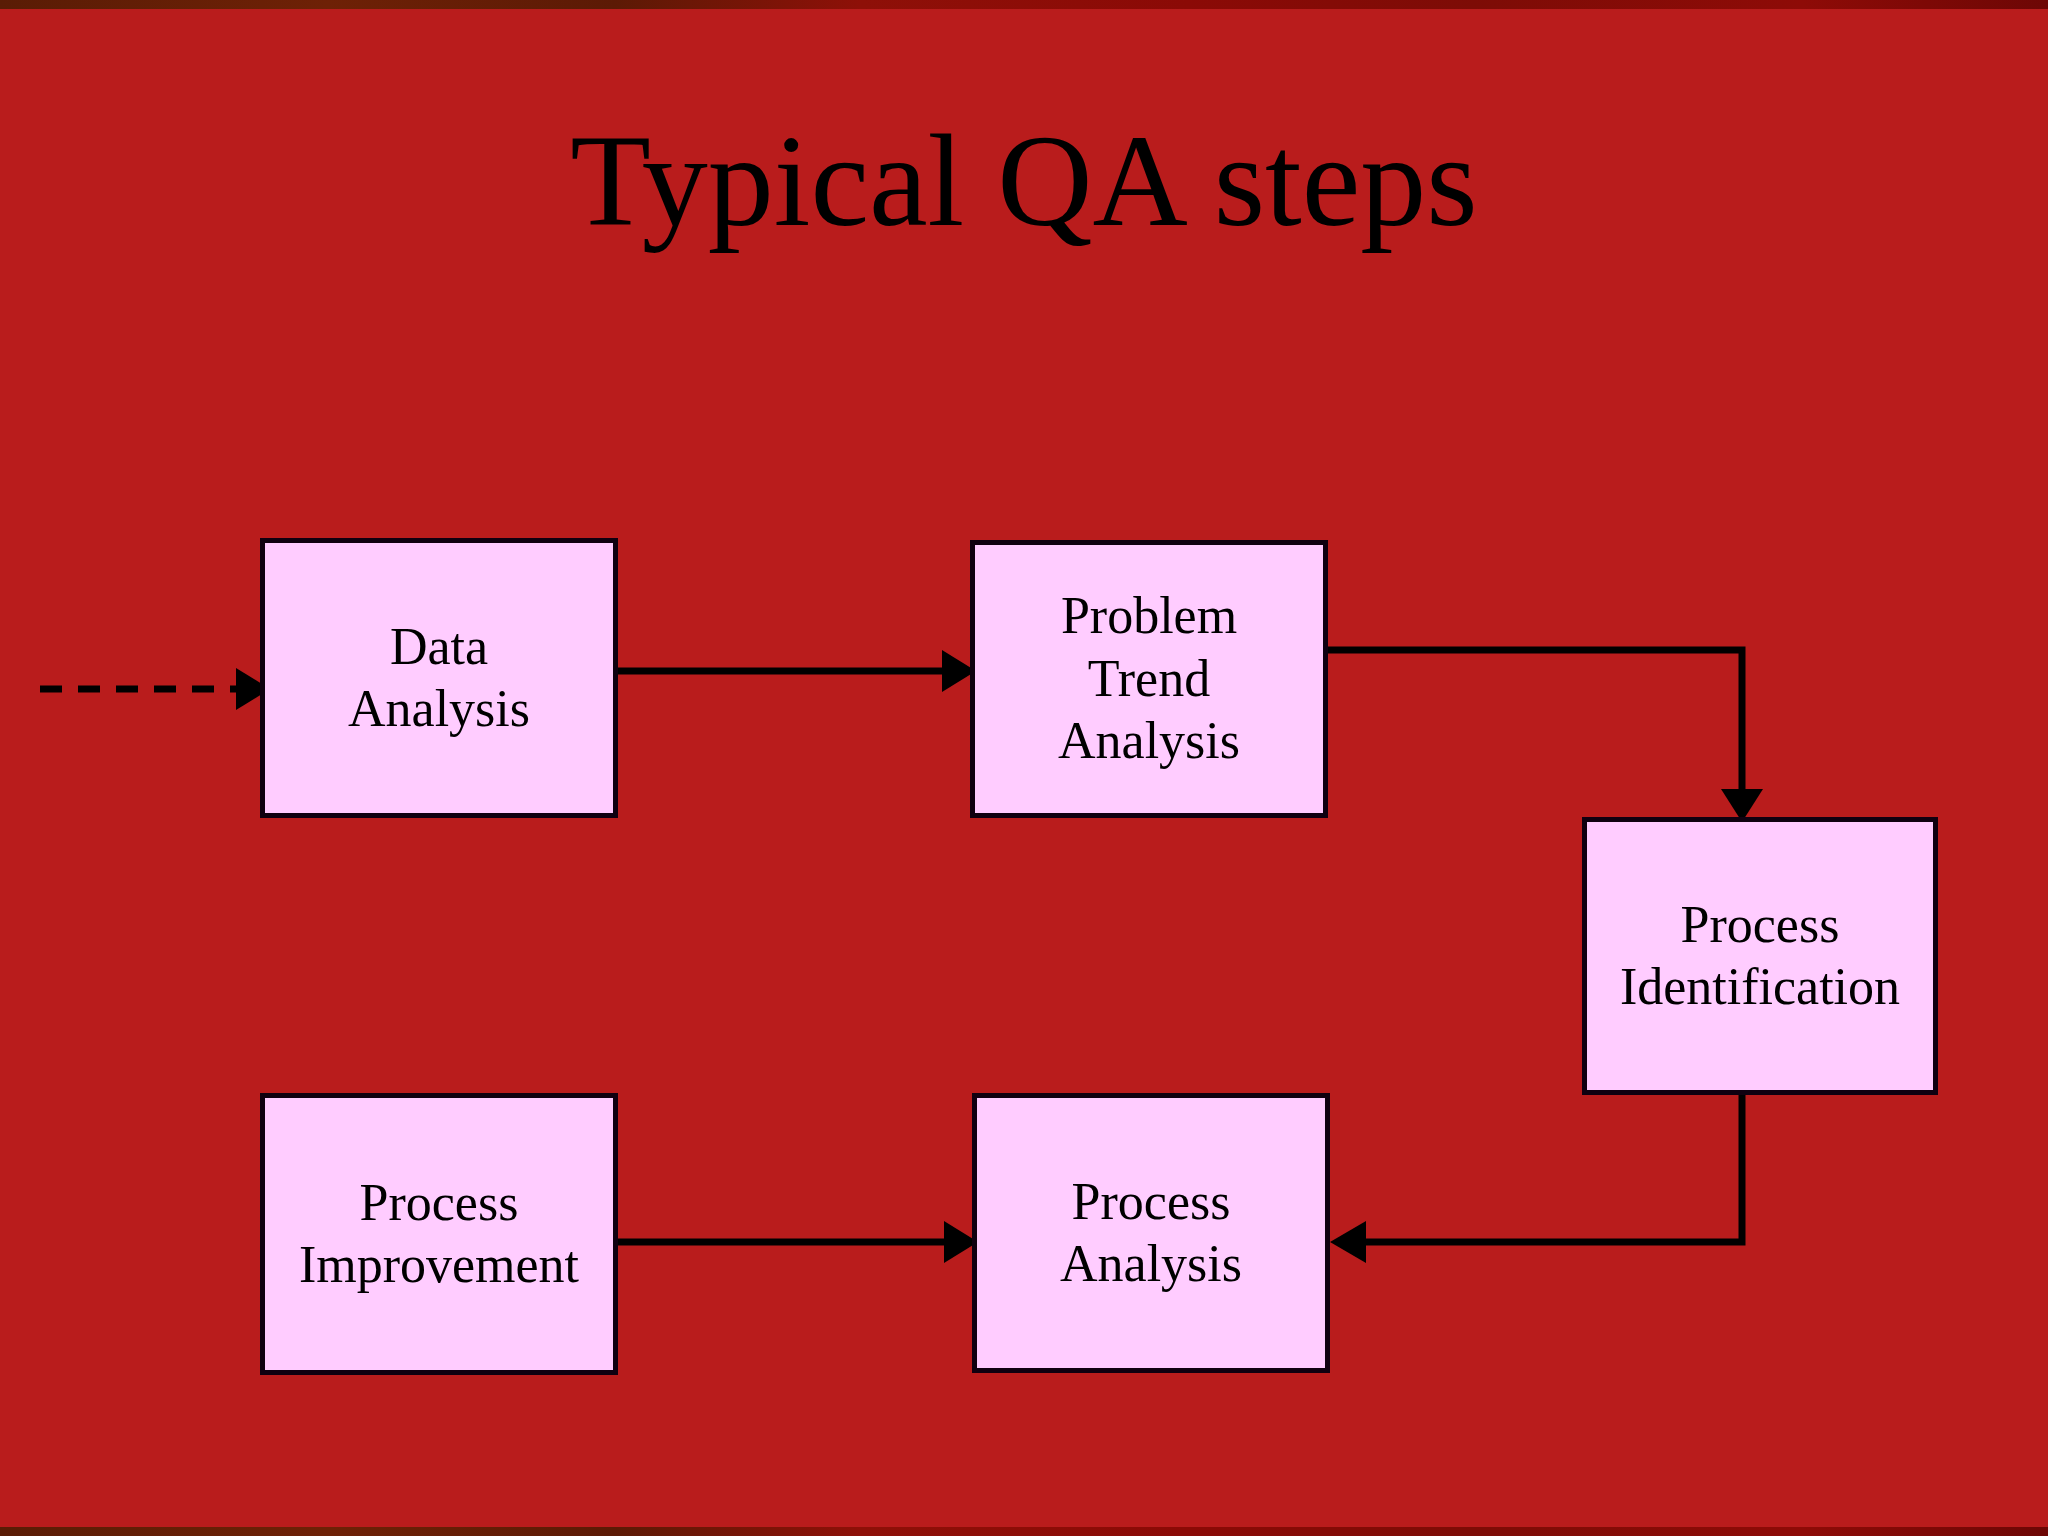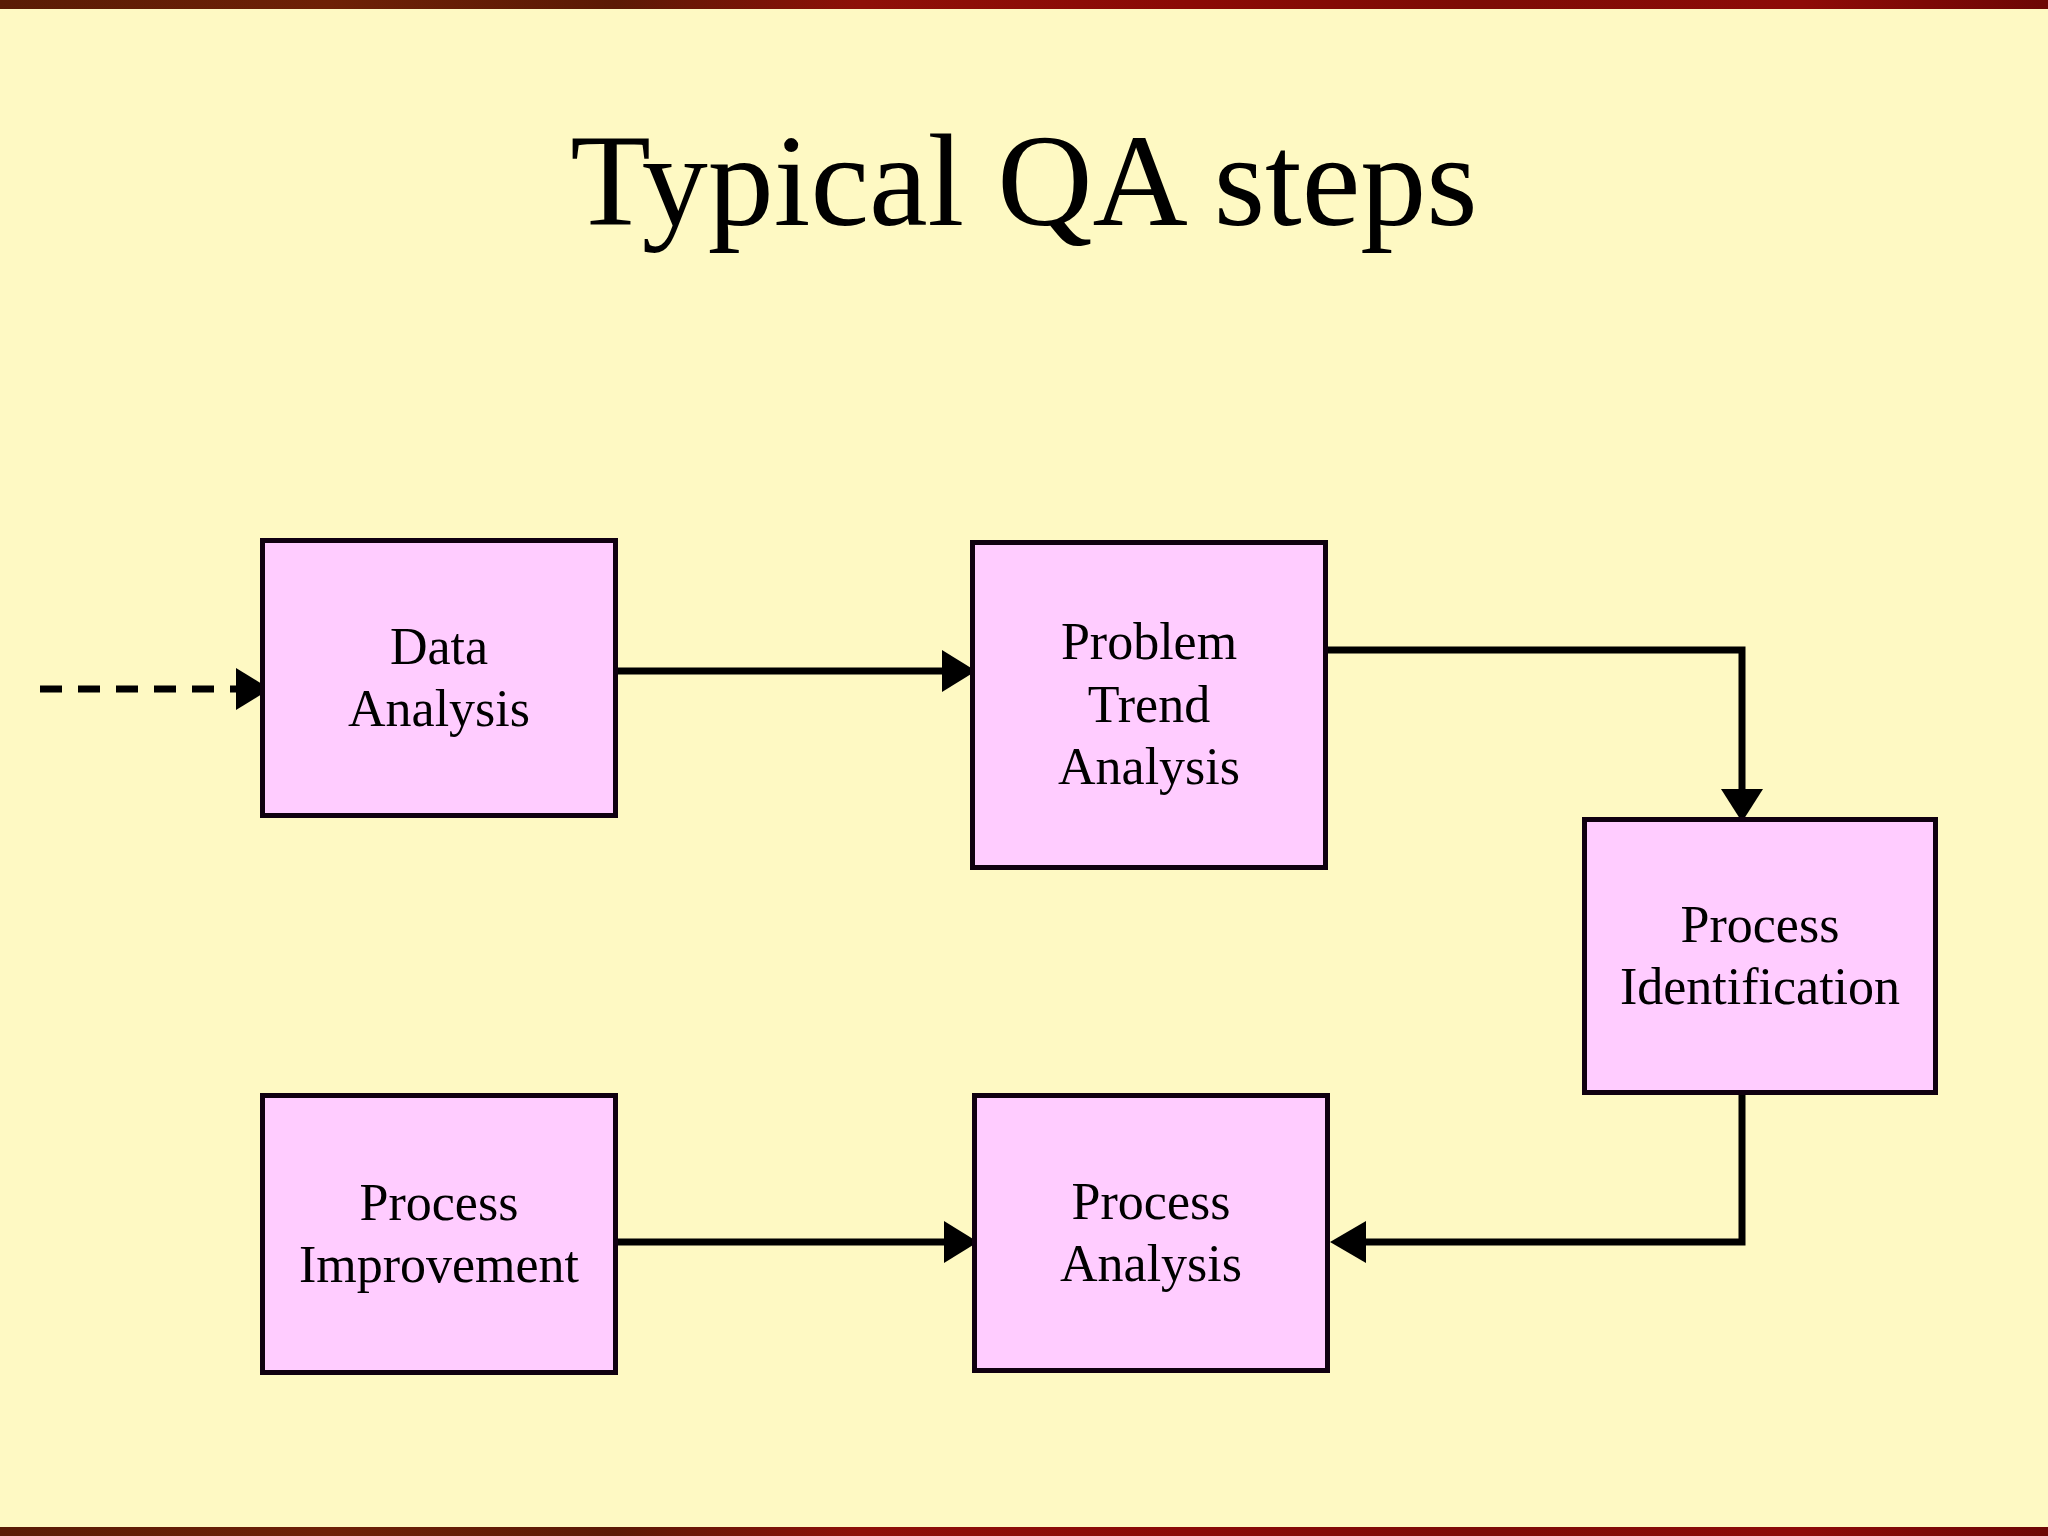--- a/index.html
+++ b/index.html
@@ -13,21 +13,21 @@
     height: 1536px;
     overflow: hidden;
     font-family: "Liberation Serif", "DejaVu Serif", serif;
   }
 
   
   #slide {
     position: relative;
     width: 2048px;
     height: 1536px;
-    background: #fef9c3;
+    background: #b91c1c;
   }
   .frame-bar {
     position: absolute;
     left: 0;
     width: 2048px;
     height: 9px;
     background: linear-gradient(90deg,
                 #5a1c05 0%,
                 #6e2106 16%,
                 #5c1a05 30%,
@@ -87,21 +87,21 @@
   .proc-box .proc-label {
     font-family: "Liberation Serif", "DejaVu Serif", serif;
     font-size: 52px;
     line-height: 1.20;
     color: #000000;
     white-space: pre-line;
     padding: 0 6px;
   }
 
   #box-data-gathering          { left: 260px;  top: 538px;  width: 358px; height: 280px; }
-  #box-problem-trend-analysis  { left: 970px;  top: 540px;  width: 358px; height: 330px; }
+  #box-problem-trend-analysis  { left: 970px;  top: 540px;  width: 358px; height: 278px; }
   #box-process-identification  { left: 1582px; top: 817px;  width: 356px; height: 278px; }
   #box-process-improvement     { left: 260px;  top: 1093px; width: 358px; height: 282px; }
   #box-process-analysis        { left: 972px;  top: 1093px; width: 358px; height: 280px; }
 
   
   #input-label {
     position: absolute;
     left: 6px;
     top: 710px;
     font-family: "Liberation Serif", "DejaVu Serif", serif;

